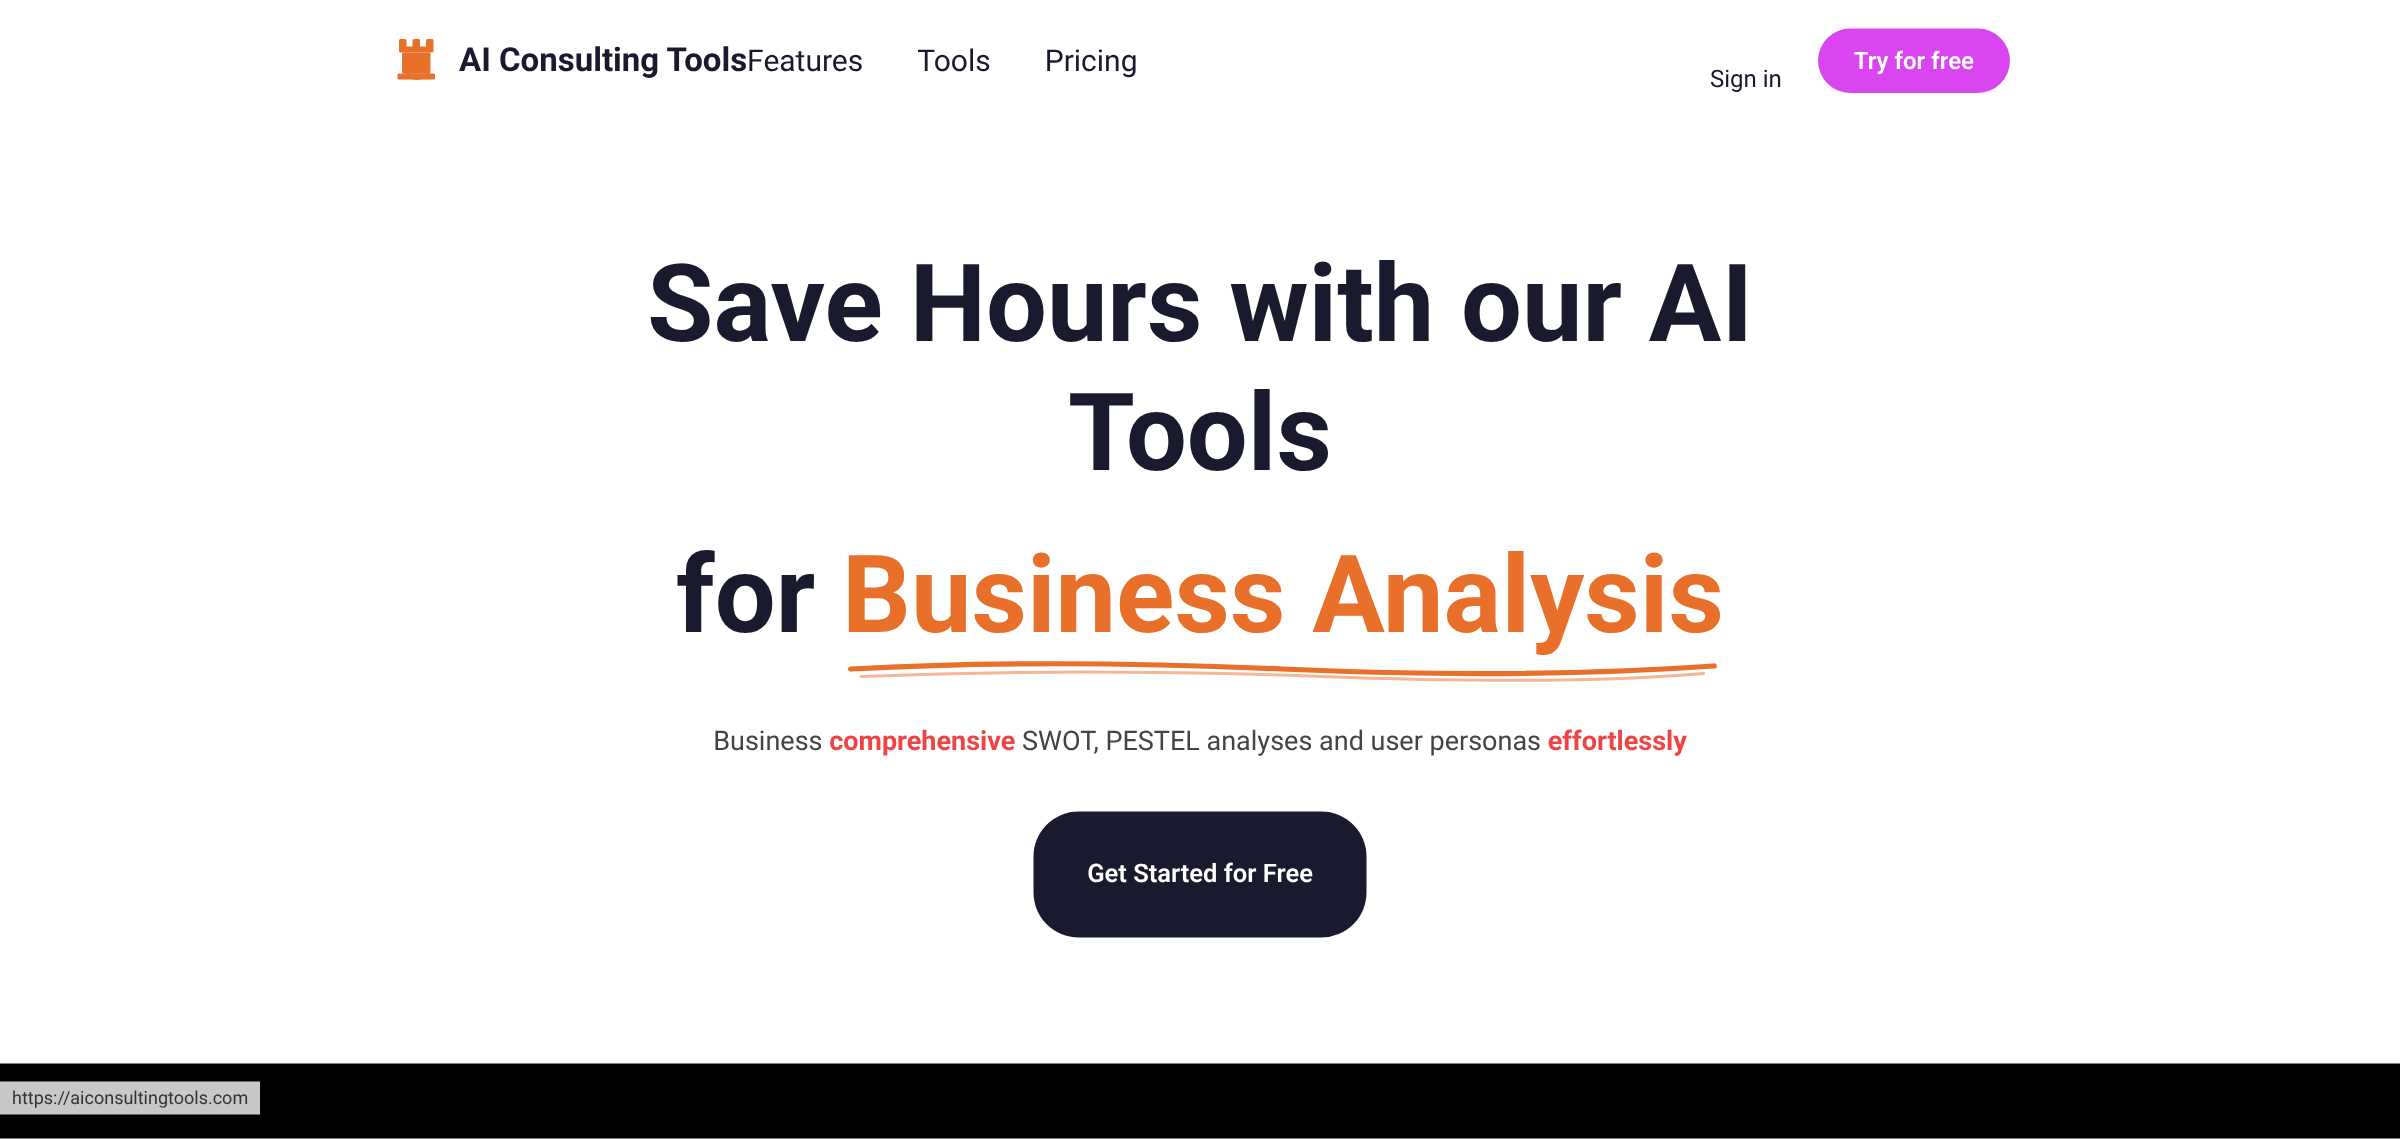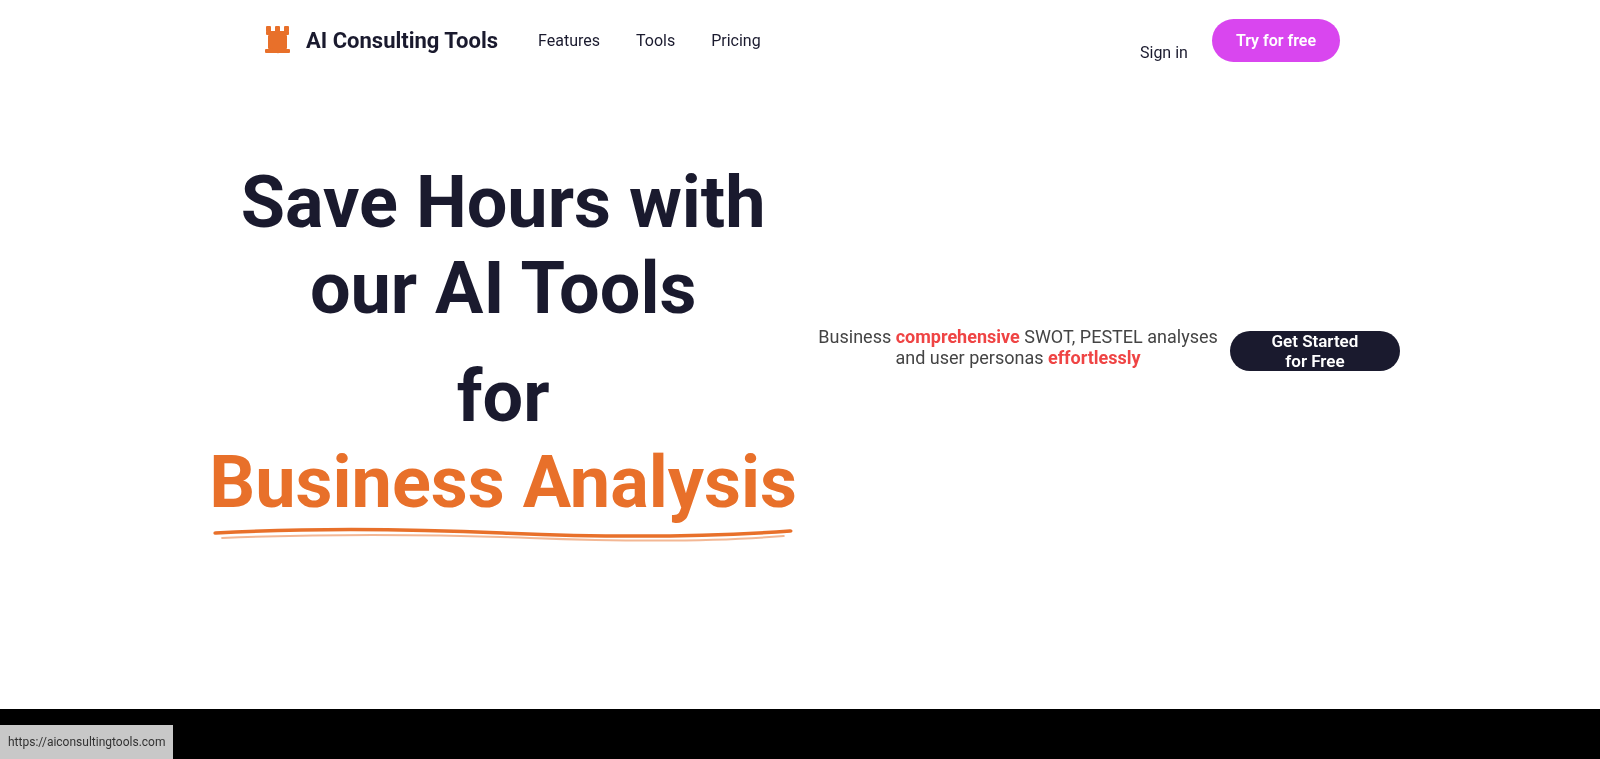--- a/index.html
+++ b/index.html
@@ -22,21 +22,20 @@
       align-items: center;
       justify-content: space-between;
       padding: 0 260px;
       height: 80px;
       background: #ffffff;
     }
 
     .nav-left {
       display: flex;
       align-items: center;
-      gap: 40px;
     }
 
     .logo-area {
       display: flex;
       align-items: center;
       gap: 10px;
       text-decoration: none;
     }
 
     .logo-icon {
@@ -50,21 +49,21 @@
       color: #1a1a2e;
     }
 
     .nav-links {
       display: flex;
       align-items: center;
       gap: 36px;
     }
 
     .nav-link {
-      font-size: 16px;
+      font-size: 20px;
       color: #1a1a2e;
       text-decoration: none;
       font-weight: 400;
     }
 
     .nav-right {
       display: flex;
       align-items: flex-end;
       gap: 24px;
     }
@@ -84,23 +83,23 @@
       border-radius: 30px;
       font-size: 16px;
       font-weight: 600;
       cursor: pointer;
       text-decoration: none;
     }
 
     
     .hero {
       display: flex;
-      flex-direction: row;
-      align-items: center;
-      justify-content: flex-start;
+      flex-direction: column;
+      align-items: center;
+      justify-content: flex-end;
       padding: 80px 200px 60px;
       text-align: center;
       min-height: 520px;
     }
 
     .hero-title {
       font-size: 72px;
       font-weight: 700;
       color: #1a1a2e;
       line-height: 1.2;
@@ -138,48 +137,48 @@
 
     .hero-subtitle strong {
       font-weight: 700;
       color: #ef4444;
     }
 
     .get-started-btn {
       background: #1a1a2e;
       color: #ffffff;
       border: none;
-      padding: 0 36px;
+      padding: 32px 36px;
       border-radius: 30px;
       font-size: 17px;
       font-weight: 600;
       cursor: pointer;
       text-decoration: none;
     }
 
     
     .footer-bar {
       position: fixed;
       bottom: 0;
       left: 0;
       width: 1600px;
       height: 50px;
       background: #000000;
     }
 
     
     .status-bar {
       position: fixed;
-      bottom: 0;
+      bottom: 16px;
       left: 0;
       background: #c8c8c8;
       color: #333;
       font-size: 12px;
       padding: 4px 8px;
-      height: 34px;
+      height: 22px;
       display: flex;
       align-items: center;
       z-index: 999;
       text-align: right;
     }
   </style>
 </head>
 <body>
 
 <nav>

